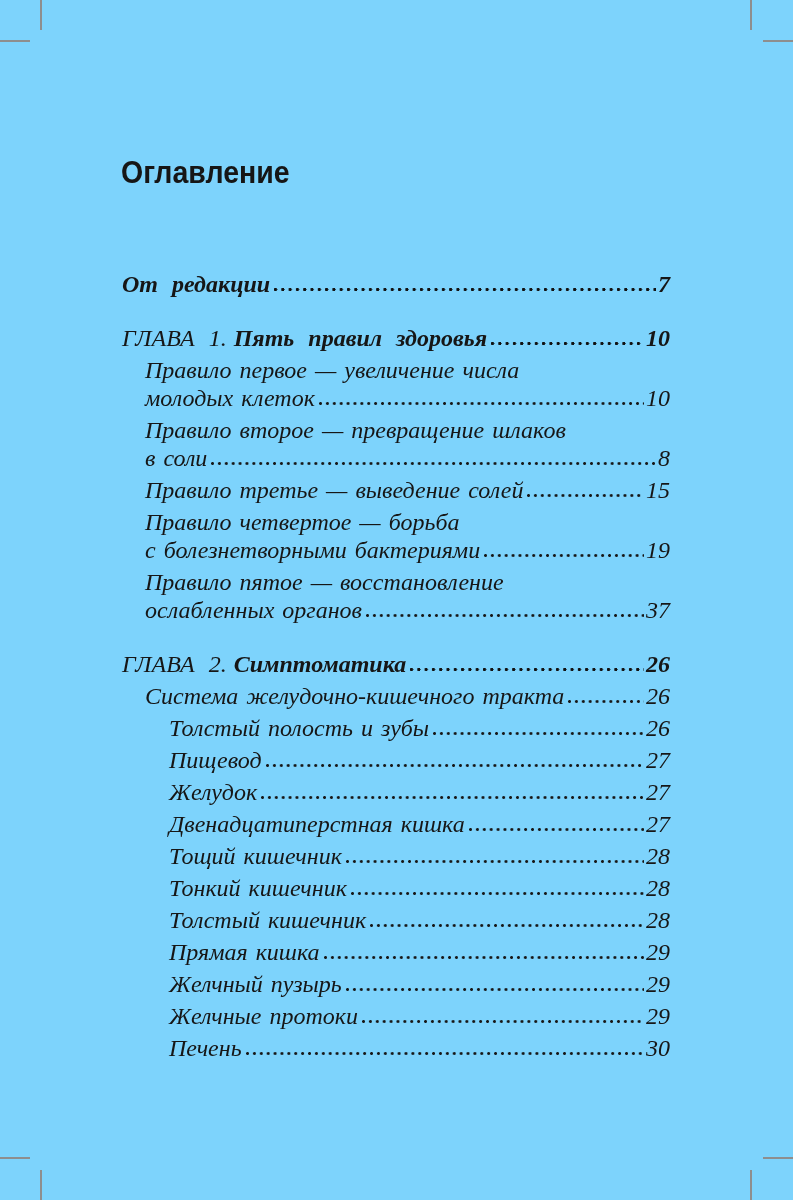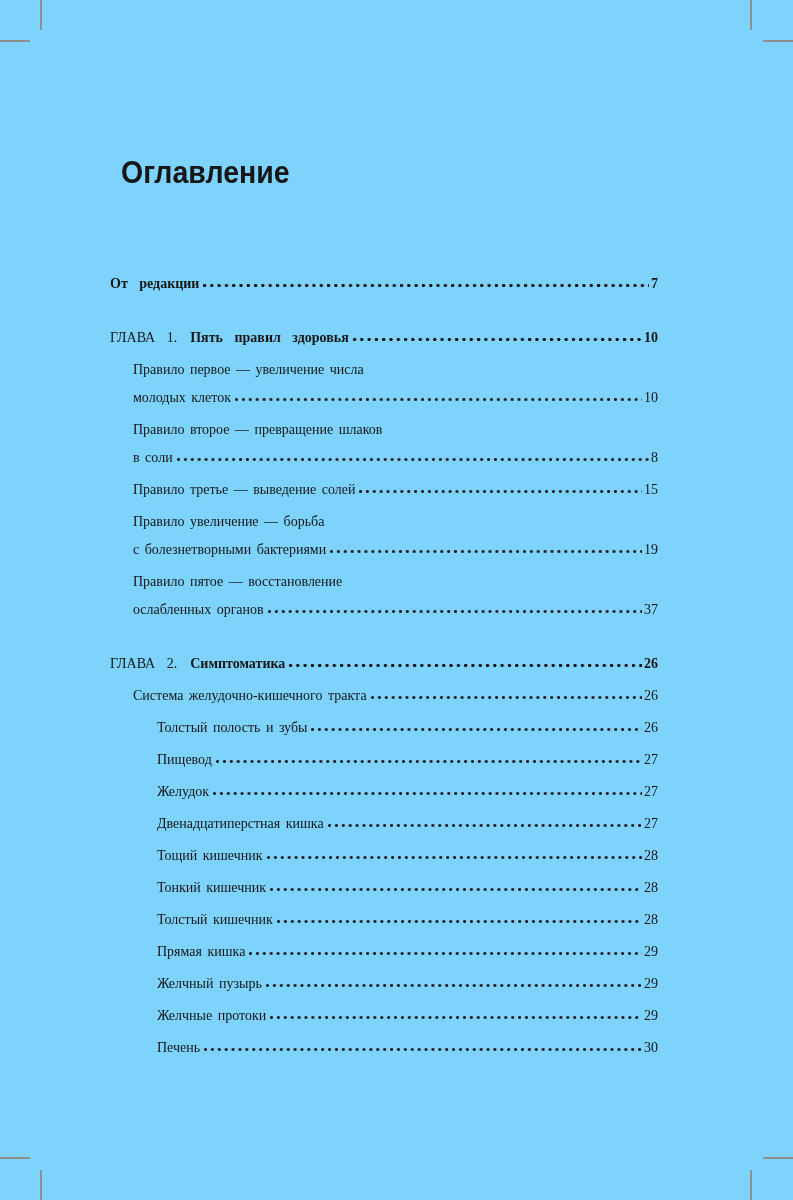--- a/index.html
+++ b/index.html
@@ -24,33 +24,33 @@
 
   .title {
     position:absolute; left:121px; top:156px;
     font-family:"Liberation Sans", sans-serif;
     font-weight:bold; font-size:31px; line-height:34px;
     transform:scaleX(0.92); transform-origin:left top;
     white-space:nowrap;
   }
 
   .toc {
-    position:absolute; left:110px; top:270px; width:548px;
-    font-size:14px; line-height:28px; word-spacing:2px;
+    position:absolute; left:122px; top:270px; width:548px;
+    font-size:24px; line-height:28px; word-spacing:2px;font-style:italic;
   }
   .toc-row { margin-top:4px; }
   .toc-row.sp-first { margin-top:0; }
   .toc-row.sp-section { margin-top:26px; }
   .toc-row.lvl1 { padding-left:23px; }
   .toc-row.lvl2 { padding-left:47px; }
 
   .dot-line { display:flex; align-items:baseline; }
   .wrap-line { display:block; }
 
-  .prefix { margin-right:13px; white-space:nowrap;text-align:center; }
+  .prefix { margin-right:7px; white-space:nowrap;text-align:center; }
   .label { white-space:nowrap; }
   .pagenum { white-space:nowrap; }
 
   .leader {
     flex:1 1 auto; min-width:14px; height:5px;
     margin:0 2px 0 4px;
     background-image:radial-gradient(circle at 1.5px 2.5px, #171717 1.25px, rgba(0,0,0,0) 1.6px);
     background-size:6.9px 5px; background-repeat:repeat-x;
     background-position:left bottom;
   }
@@ -113,21 +113,21 @@
         </div>
       </div>
       <div class="toc-row lvl1 normal">
         <div class="dot-line">
           <span class="label">Правило третье — выведение солей</span>
           <span class="leader"></span>
           <span class="pagenum">15</span>
         </div>
       </div>
       <div class="toc-row lvl1 normal">
-        <div class="wrap-line">Правило увеличение — борьба</div>
+        <div class="wrap-line">Правило четвертое — борьба</div>
         <div class="dot-line">
           <span class="label">с болезнетворными бактериями</span>
           <span class="leader"></span>
           <span class="pagenum">19</span>
         </div>
       </div>
       <div class="toc-row lvl1 normal">
         <div class="wrap-line">Правило пятое — восстановление</div>
         <div class="dot-line">
           <span class="label">ослабленных органов</span>

